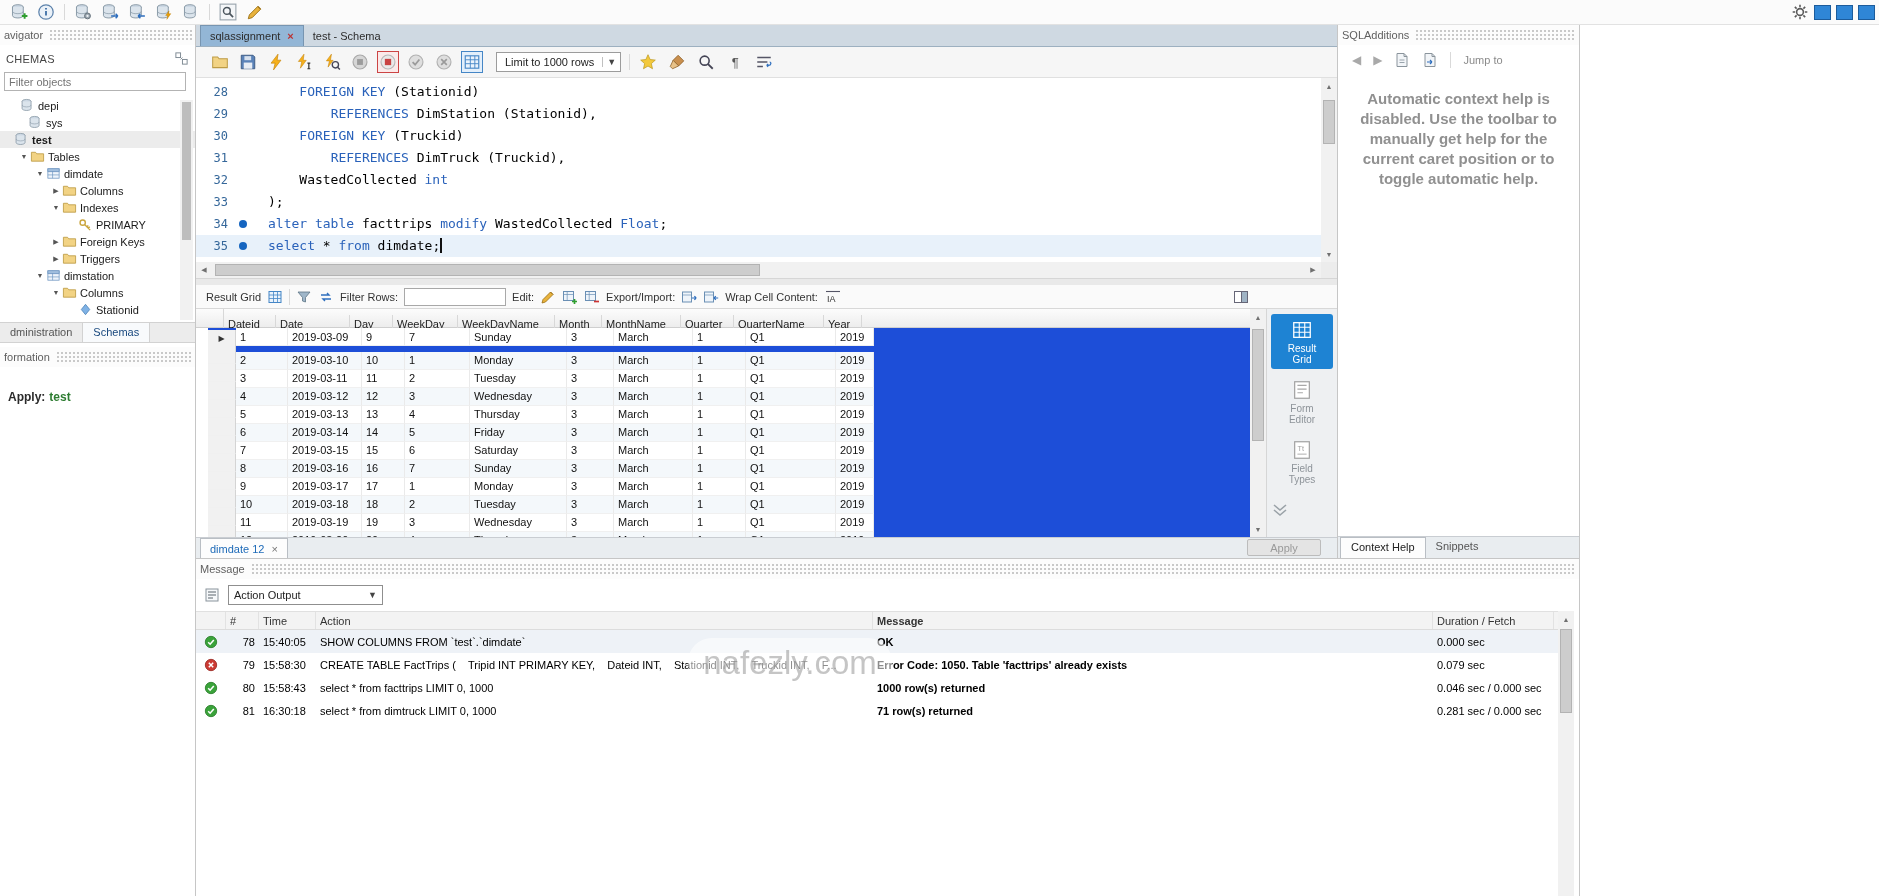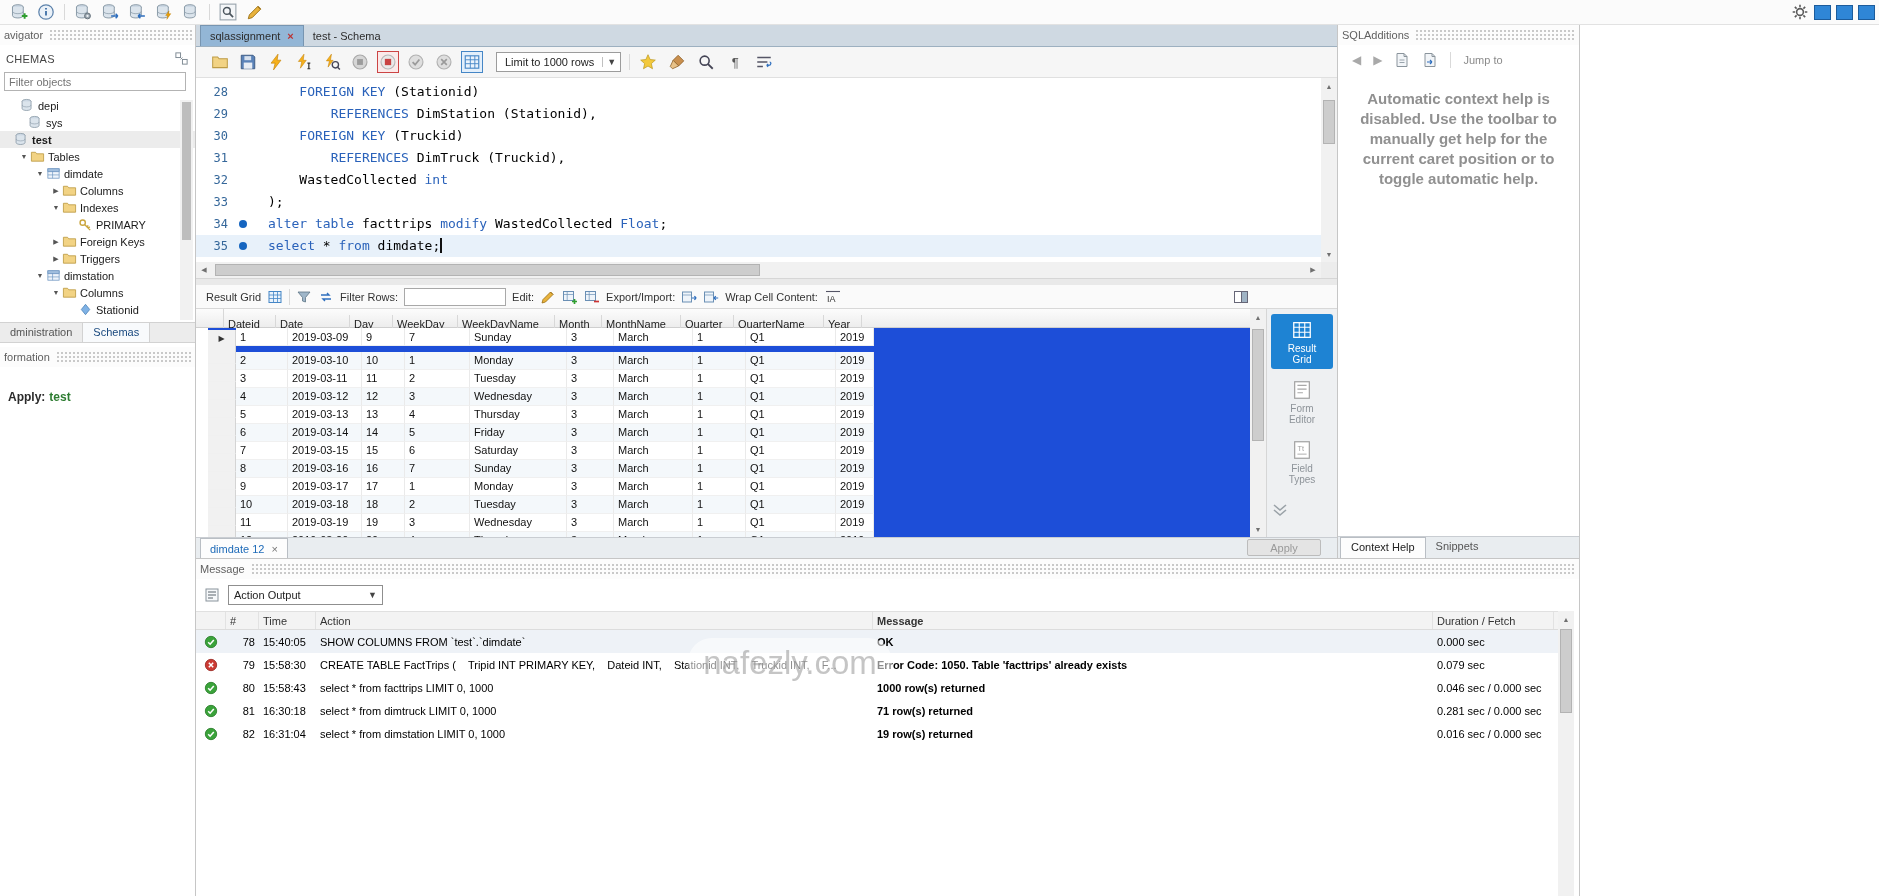--- a/index.html
+++ b/index.html
@@ -837,31 +837,20 @@
           <span class="ocell st w-st"><span class="ico" style="width: 14px; height: 14px;"><svg viewBox="0 0 16 16">
                 <circle cx="8" cy="8" r="6.5" fill="#3aa33a" stroke="#2c7f2c"></circle>
                 <path d="M4.8 8.3 7 10.5 11.2 5.6" fill="none" stroke="#fff" stroke-width="1.8"></path>
               </svg></span></span>
           <span class="ocell w-num num">81</span>
           <span class="ocell w-time">16:30:18</span>
           <span class="ocell w-act">select * from dimtruck LIMIT 0, 1000</span>
           <span class="ocell w-msg">71 row(s) returned</span>
           <span class="ocell w-dur">0.281 sec / 0.000 sec</span>
         </div>
-        <div class="orow">
-          <span class="ocell st w-st"><span class="ico" style="width: 14px; height: 14px;"><svg viewBox="0 0 16 16">
-                <circle cx="8" cy="8" r="6.5" fill="#3aa33a" stroke="#2c7f2c"></circle>
-                <path d="M4.8 8.3 7 10.5 11.2 5.6" fill="none" stroke="#fff" stroke-width="1.8"></path>
-              </svg></span></span>
-          <span class="ocell w-num num">82</span>
-          <span class="ocell w-time">16:31:04</span>
-          <span class="ocell w-act">select * from dimstation LIMIT 0, 1000</span>
-          <span class="ocell w-msg">19 row(s) returned</span>
-          <span class="ocell w-dur">0.016 sec / 0.000 sec</span>
-        </div>
       </div>
     <div id="out-scroll" class="sb">
       <span class="arrow">▲</span>
       <span class="thumb"></span>
     </div>
   </div>
 
   <div id="watermark" class="abs">
     <div id="wm-site">nafezly.com</div>
   </div>

